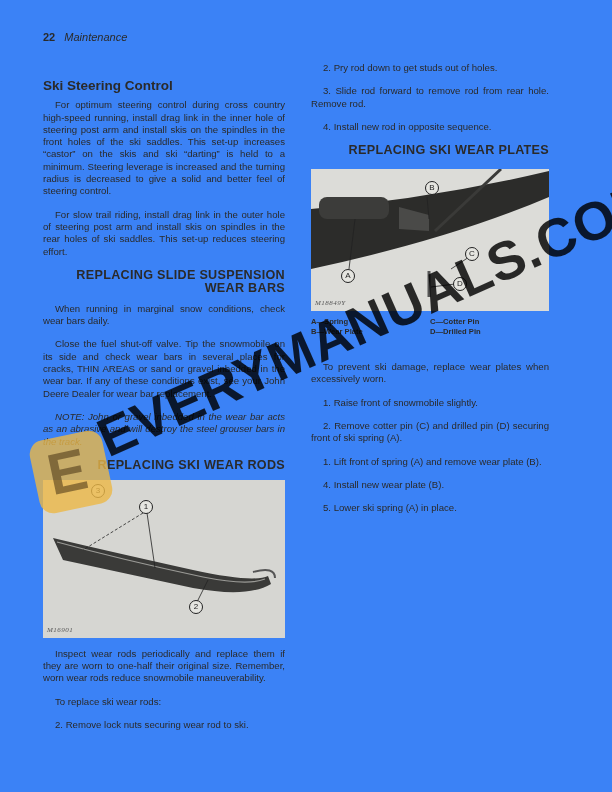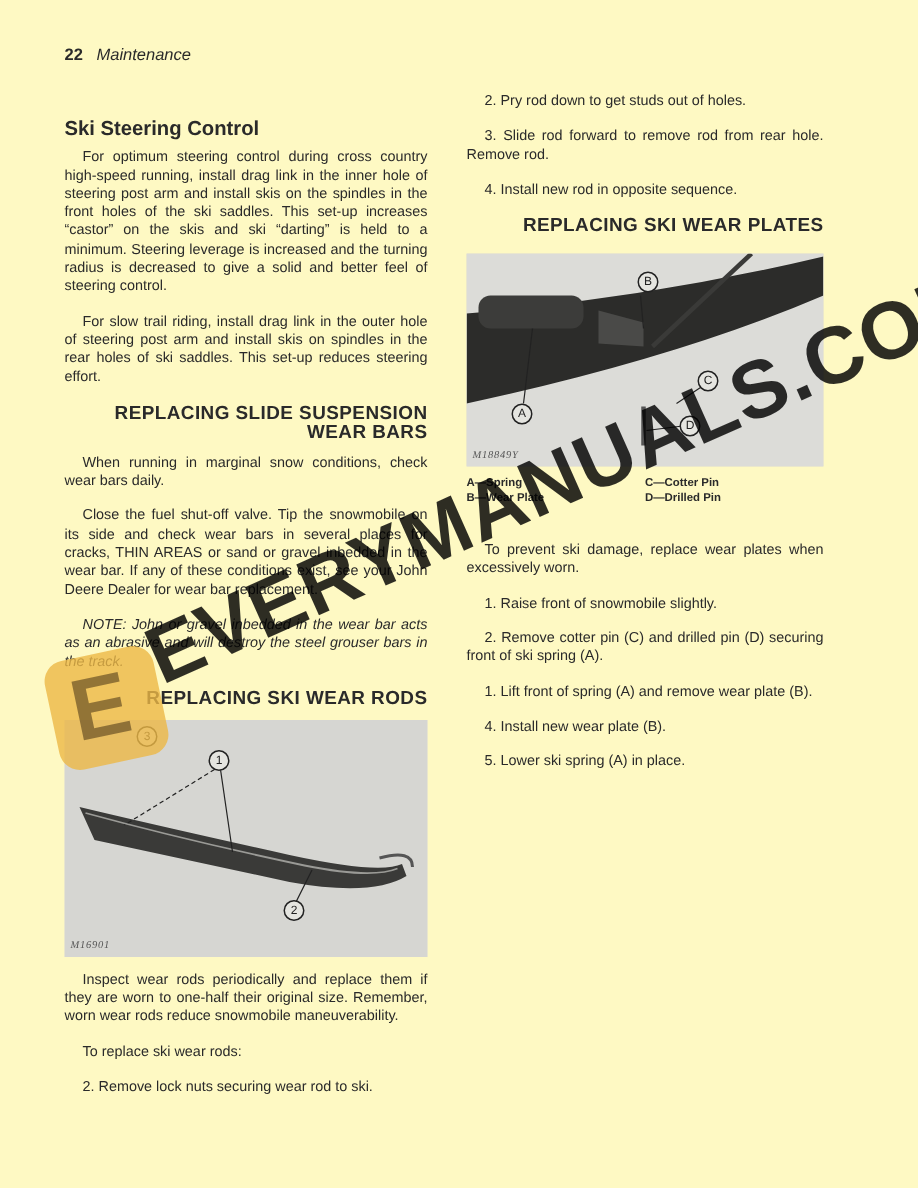--- a/index.html
+++ b/index.html
@@ -1,18 +1,18 @@
 <!DOCTYPE html>
 <html><head>
 <meta charset="utf-8">
 <style>
   html, body { margin:0; padding:0; background:#ffffff; }
   body { width:612px; height:792px; position:relative; overflow:hidden;
          font-family:"Liberation Sans", sans-serif; color:#2a2a2a; }
-  .page { position:absolute; inset:0; background:#fef9c3; }
+  .page { position:absolute; inset:0; background:#3b82f6; }
   .hdr { position:absolute; left:43px; top:31px; font-size:11px; }
   .hdr .num { font-weight:bold; margin-right:6px; }
   .hdr .sec { font-style:italic; }
   .col { position:absolute; width:242px; font-size:9.6px; line-height:12.3px; text-align:justify; }
   .col p { margin:0 0 11px 0; text-indent:12px; }
   .h1 { font-size:13.5px; font-weight:bold; margin:0 0 7px 0; text-indent:0; }
   .h2 { font-size:12.6px; font-weight:bold; text-align:right; margin:4px 0 8px 0; letter-spacing:.3px; line-height:13px; }
   .note { font-style:italic; }
   .fig { position:relative; background:#d9d9d6; overflow:hidden; margin-bottom:10px; }
   .fig .code { position:absolute; left:4px; bottom:2px; font-family:"Liberation Serif", serif; font-style:italic; font-size:7px; color:#555; letter-spacing:.5px; }

